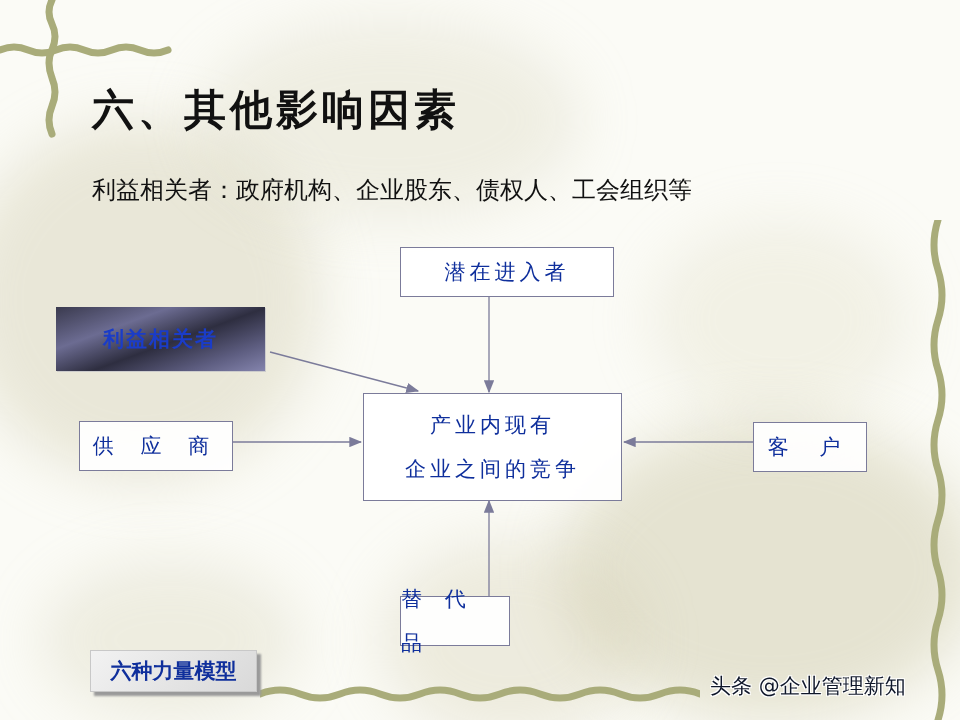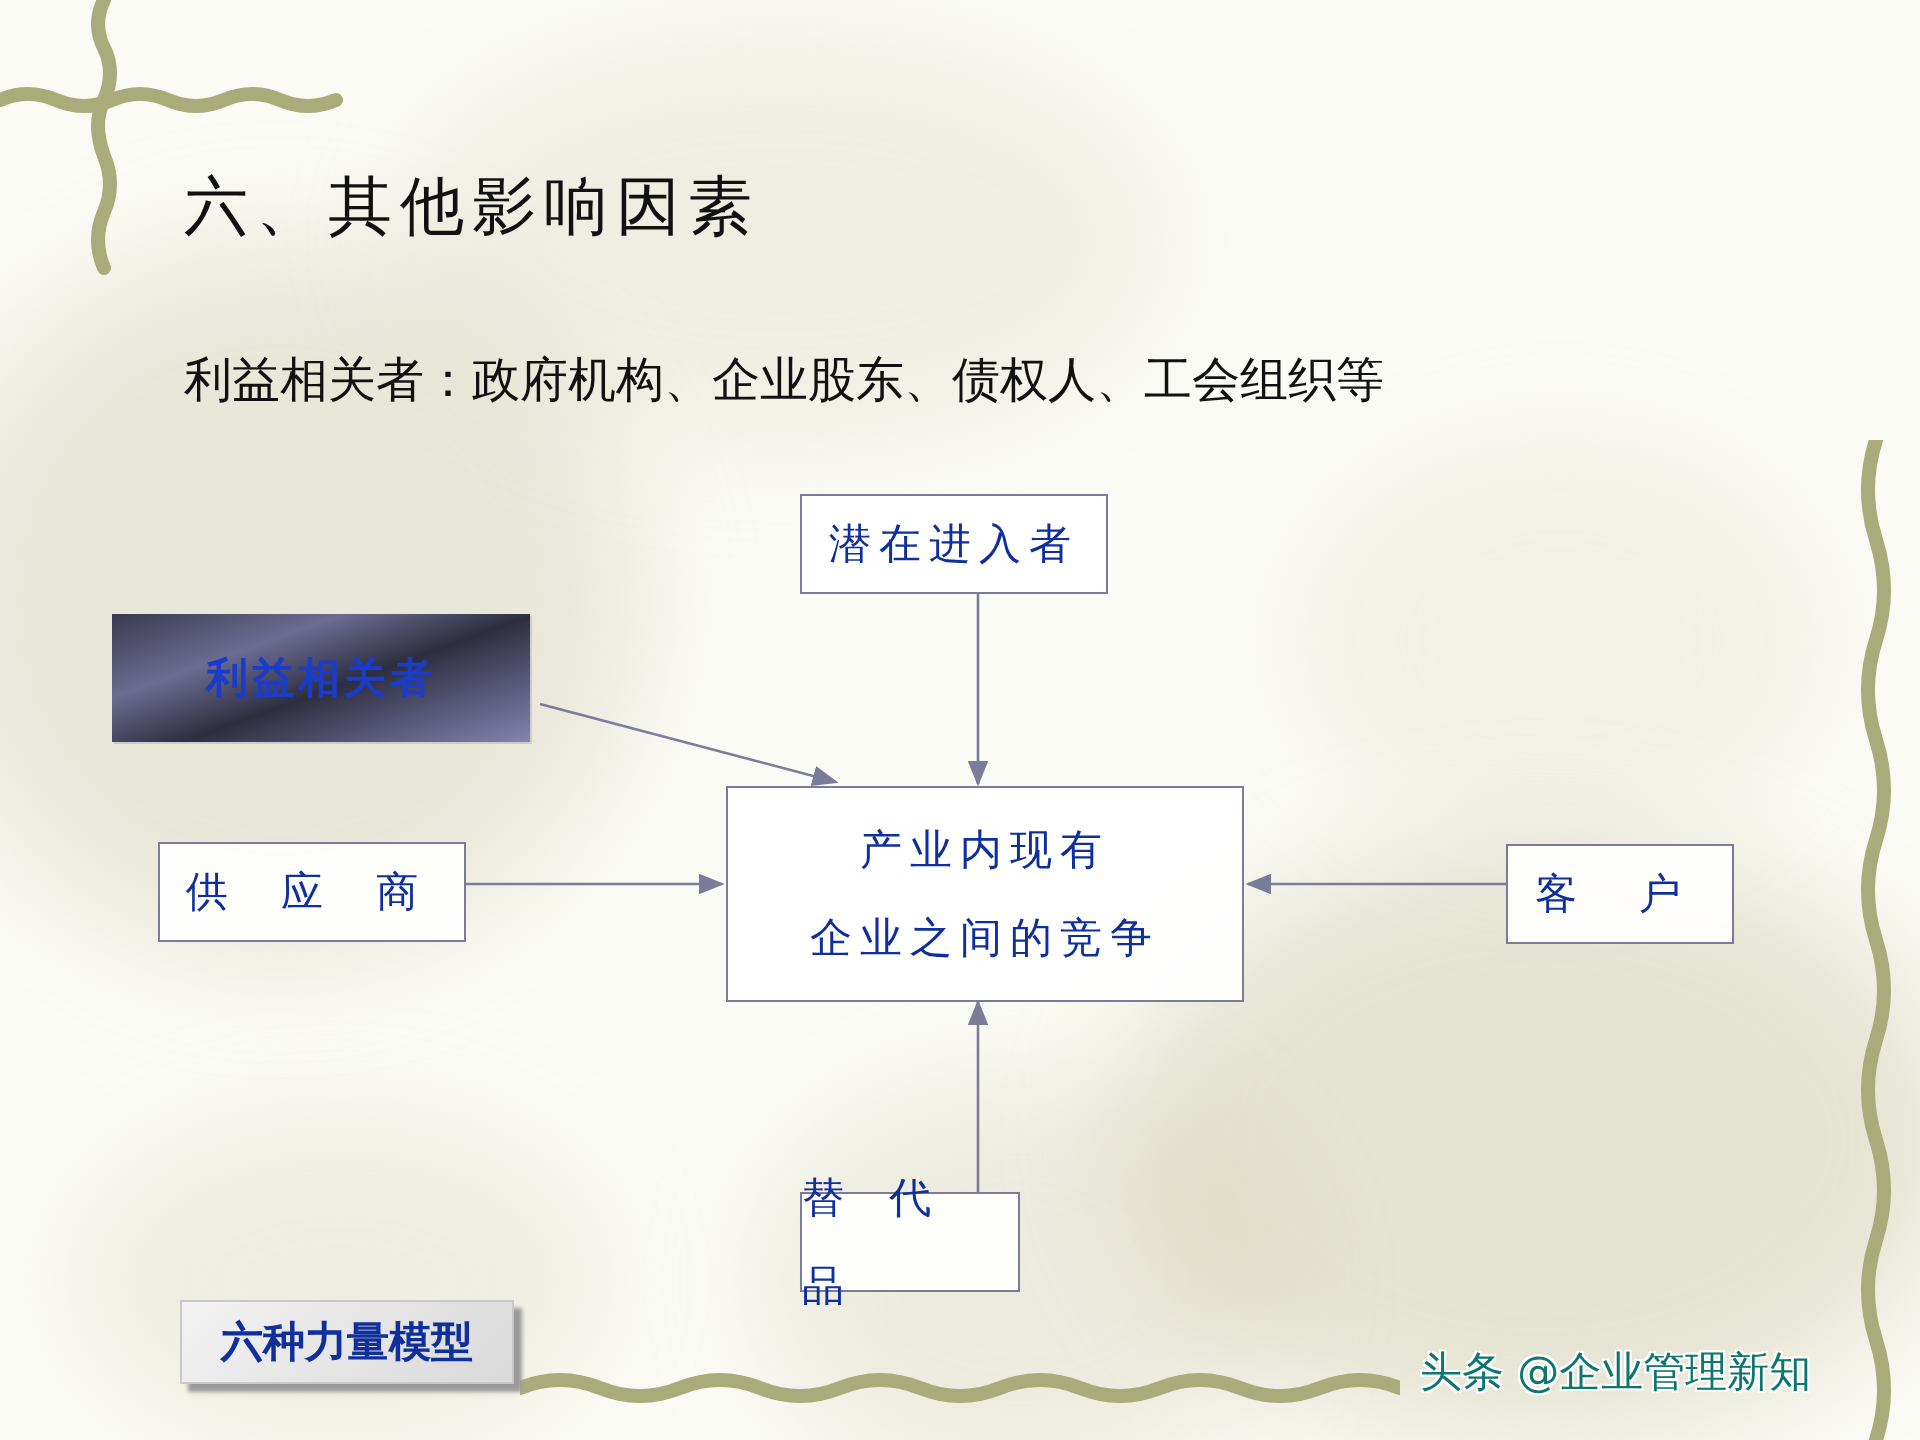--- a/index.html
+++ b/index.html
@@ -13,36 +13,36 @@
   .b2 { left:200px; top:20px; width:380px; height:200px; background:rgba(210,205,175,0.28); }
   .b3 { left:560px; top:420px; width:420px; height:300px; background:rgba(195,190,150,0.38); }
   .b4 { left:380px; top:540px; width:260px; height:200px; background:rgba(205,200,165,0.3); }
   .b5 { left:650px; top:220px; width:260px; height:200px; background:rgba(215,210,180,0.25); }
   .b6 { left:40px; top:560px; width:260px; height:160px; background:rgba(200,196,160,0.25); }
 
   .vine { position:absolute; }
 
   .title {
     position:absolute; left:92px; top:82px;
-    font-size:32px; font-weight:normal; color:#111; letter-spacing:4px;
+    font-size:42px; font-weight:bold; color:#111; letter-spacing:4px;
   }
   .subtitle {
     position:absolute; left:92px; top:174px;
     font-family:Liberation Sans, sans-serif;
     font-size:24px; color:#111;
   }
 
   .box {
     position:absolute; box-sizing:border-box;
     border:1px solid #7b7b9a; background:rgba(255,255,255,0.92);
     display:flex; align-items:center; justify-content:center; flex-direction:column;
     color:#0f2f9c; font-size:21px; letter-spacing:4px;
   }
   .box span { display:block; line-height:44px; }
-  #box-entrant { left:400px; top:247px; width:154px; height:50px; }
+  #box-entrant { left:400px; top:247px; width:214px; height:50px; }
   #box-center  { left:363px; top:393px; width:259px; height:108px;align-items:center; }
   #box-supplier{ left:79px;  top:421px; width:154px; height:50px; letter-spacing:10px; }
   #box-customer{ left:753px; top:422px; width:114px; height:50px; letter-spacing:12px; }
   #box-substitute{ left:400px; top:596px; width:110px; height:50px; letter-spacing:8px; }
 
   .stakeholder {
     position:absolute; left:56px; top:307px; width:209px; height:64px;
     background:linear-gradient(160deg,#3a3a4e 0%,#6c6c92 30%,#2e2e40 55%,#5d5d80 80%,#8484ad 100%);
     display:flex; align-items:center; justify-content:center;
     color:#1a3cc8; font-size:21px; font-weight:bold; letter-spacing:2px;
@@ -55,21 +55,21 @@
     border:1px solid #c8c8c8;
     box-shadow:4px 4px 2px #9a9a9a;
     display:flex; align-items:center; justify-content:center;
     color:#0f2f9c; font-size:21px; font-weight:bold;
     font-family:"DejaVu Sans", "Liberation Sans", sans-serif;
   }
 
   .watermark {
     position:absolute; left:710px; top:672px;
     font-family:"DejaVu Sans", "Liberation Sans", sans-serif;
-    font-size:21px; color:#0f766e;
+    font-size:21px; color:#0f172a;
     text-shadow:1px 1px 0 #fff,-1px -1px 0 #fff,1px -1px 0 #fff,-1px 1px 0 #fff;
   }
   svg.arrows { position:absolute; left:0; top:0; }
 </style>
 </head>
 <body>
 
 <div class="bg-blob b1"></div>
 <div class="bg-blob b2"></div>
 <div class="bg-blob b3"></div>

